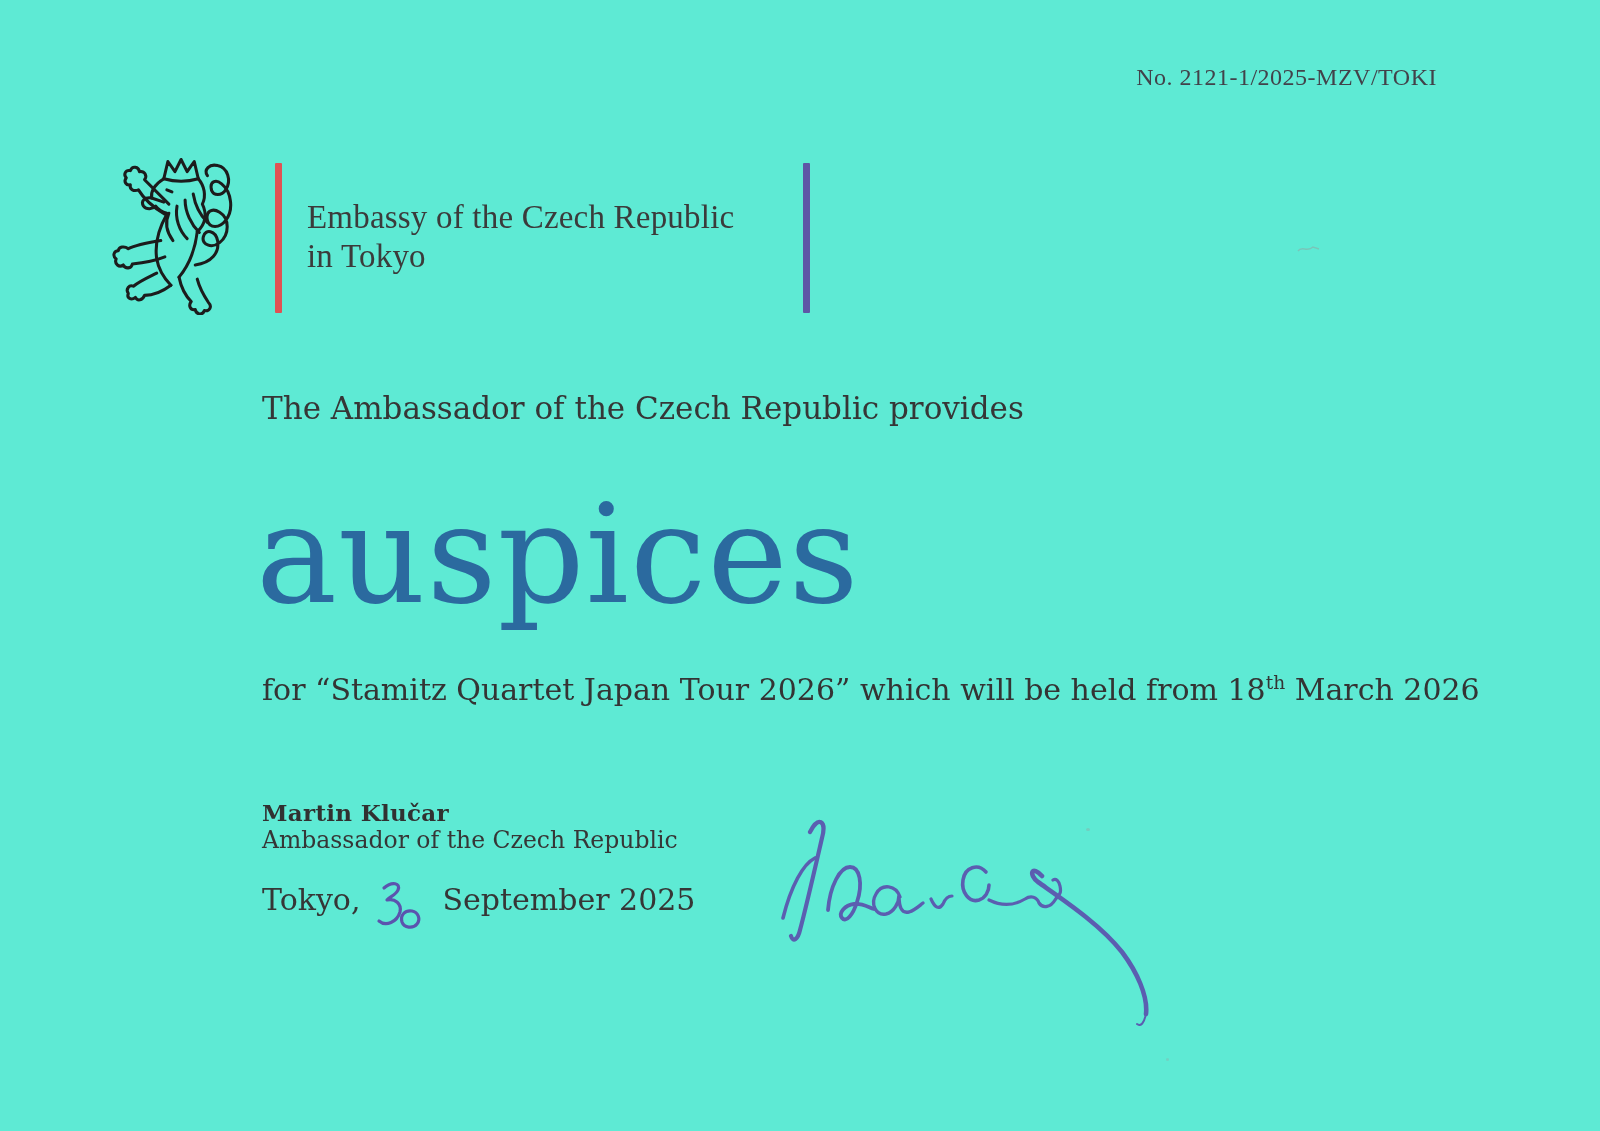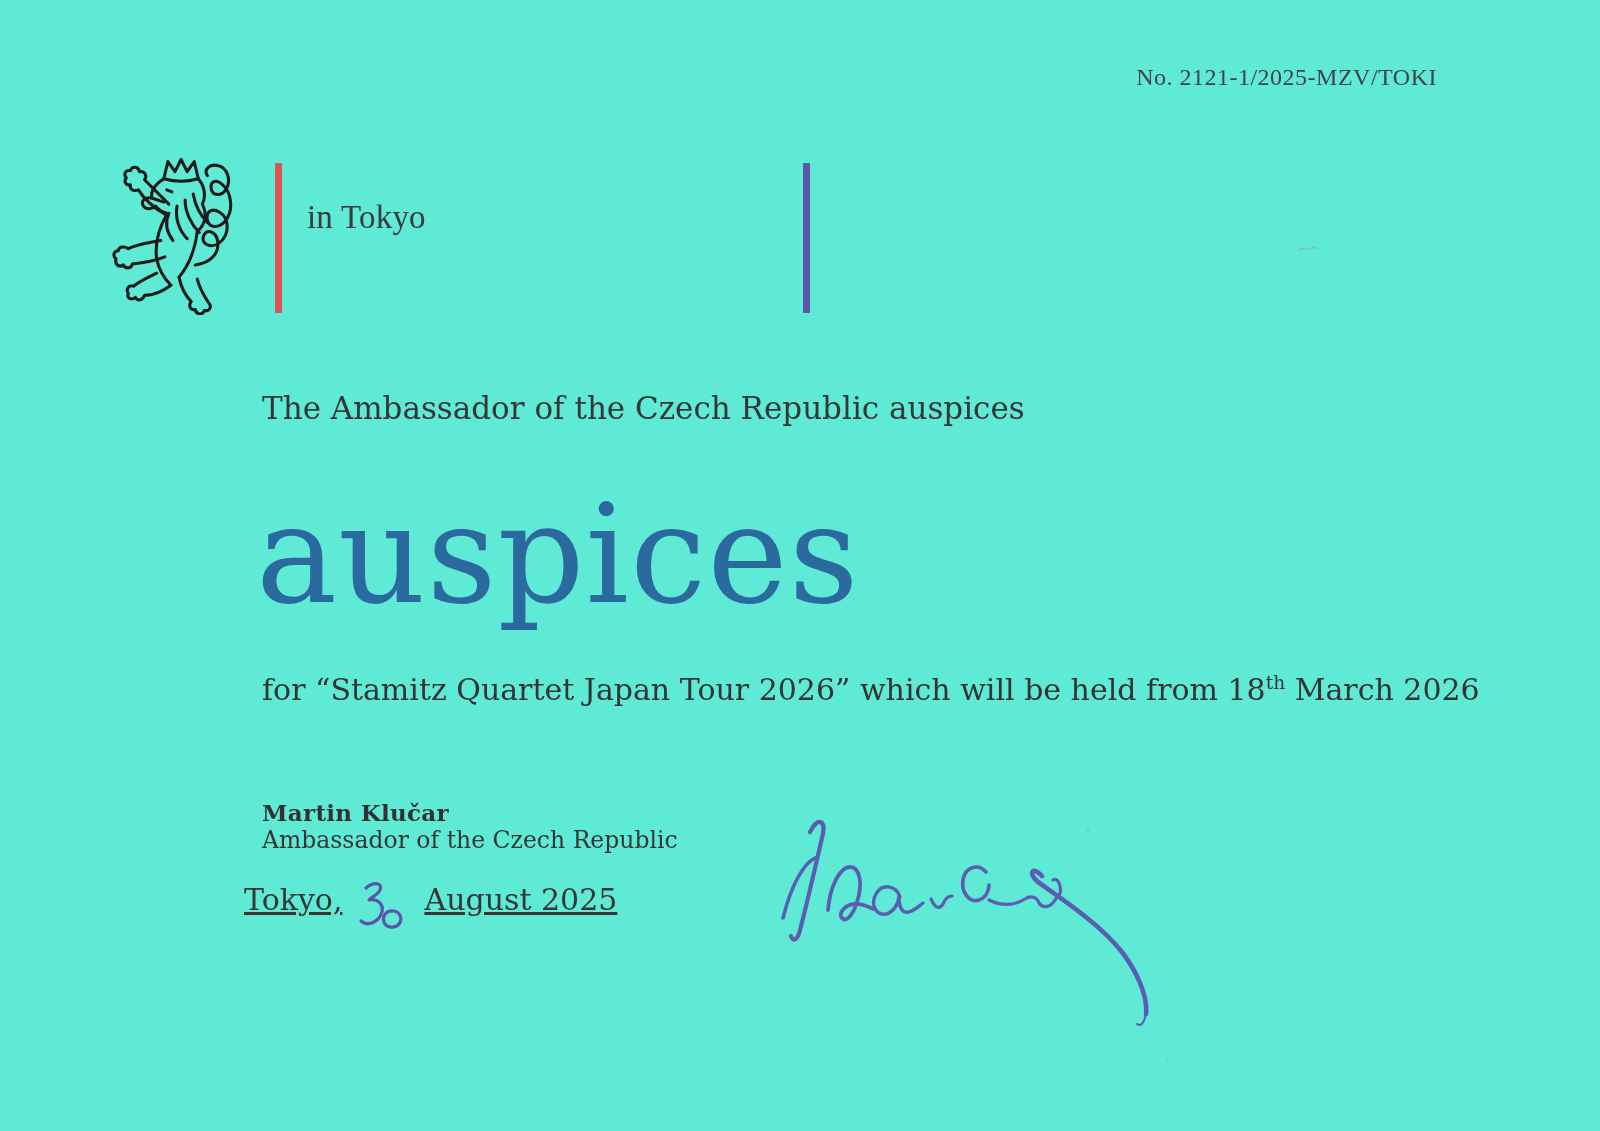--- a/index.html
+++ b/index.html
@@ -98,45 +98,46 @@
       <path d="M72,124 C74,134 78,142 84,148 C81,152 83,157 88,156 C89,161 95,162 97,157 C102,158 105,153 101,149 C97,143 92,134 90,126"></path>
 
       <path d="M88,112 C104,110 112,100 110,88 C108,78 98,76 96,84 C94,92 104,96 112,90 C122,82 122,66 112,60 C104,55 98,60 100,68 C102,76 112,76 118,68 C126,58 124,40 114,32 C108,27 102,30 104,38"></path>
       <path d="M104,38 C106,44 114,44 118,38 C124,29 120,16 110,14 C102,12 96,18 100,24"></path>
     </g>
   </svg>
 
   <div class="abs vbar" style="left:275px; top:163px; background:#e05254;"></div>
 
   <div class="abs letterhead-text" style="left:307px; top:198px;">
+    <div>Embassy of the Czech Republic</div>
     <div>in Tokyo</div>
   </div>
 
   <div class="abs vbar" style="left:803px; top:163px; background:#5e56a6;"></div>
 
-  <div class="abs intro" style="left:262px; top:390px;">The Ambassador of the Czech Republic auspices</div>
+  <div class="abs intro" style="left:262px; top:390px;">The Ambassador of the Czech Republic provides</div>
 
   <div class="abs headline" style="left:256px; top:487px;">auspices</div>
 
   <div class="abs para" style="left:262px; top:671px;">
     <span>for “Stamitz Quartet Japan Tour 2026” which will be held from 18<sup>th</sup> March 2026</span><br>
   </div>
 
   <div class="abs sig-name" style="left:262px; top:799px;">Martin Klučar</div>
   <div class="abs sig-title" style="left:262px; top:826px;">Ambassador of the Czech Republic</div>
 
-  <div class="abs date-line" style="left:244px; top:882px;text-decoration:underline;">
+  <div class="abs date-line" style="left:262px; top:882px;">
     <span>Tokyo,</span>
     <svg class="ink-day" width="52" height="60" viewBox="0 0 52 58" aria-hidden="true">
       <g fill="none" stroke="#5b53ae" stroke-width="3.2" stroke-linecap="round" stroke-linejoin="round">
         <path d="M10,14 C18,7 27,9 24,16 C22,21 15,23 13,26 C21,24 28,30 26,38 C23,48 12,53 5,47"></path>
         <path d="M38,37 C31,36 26,41 28,48 C30,54 39,55 43,50 C47,45 44,38 38,37"></path>
       </g>
     </svg>
-    <span>August 2025</span>
+    <span>September 2025</span>
   </div>
 
   <svg class="abs" style="left:770px; top:812px;" width="480" height="230" viewBox="0 0 480 230" aria-hidden="true">
     <g fill="none" stroke="#5b53ae" stroke-linecap="round" stroke-linejoin="round" opacity="0.92">
 
       <path stroke-width="4.2" d="M40,20 C48,4 57,8 52,26 C46,52 36,96 30,118 C28,127 23,131 21,124"></path>
 
       <path stroke-width="3.6" d="M13,106 C21,74 33,52 45,46"></path>
 
       <path stroke-width="3.8" d="M58,98 C60,74 70,55 80,55 C90,55 93,72 87,90 C83,103 76,111 72,106 C68,101 75,93 84,92 C92,91 98,95 104,97"></path>

